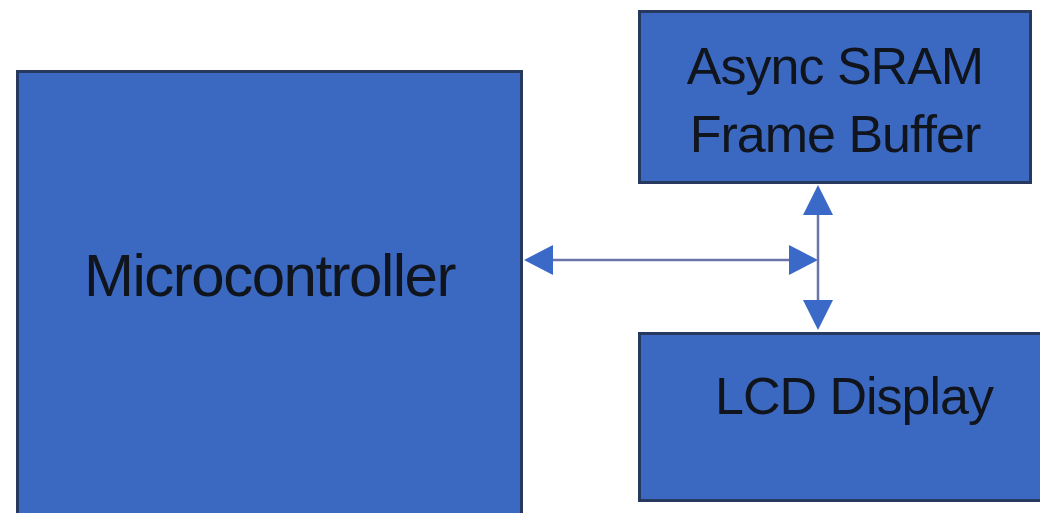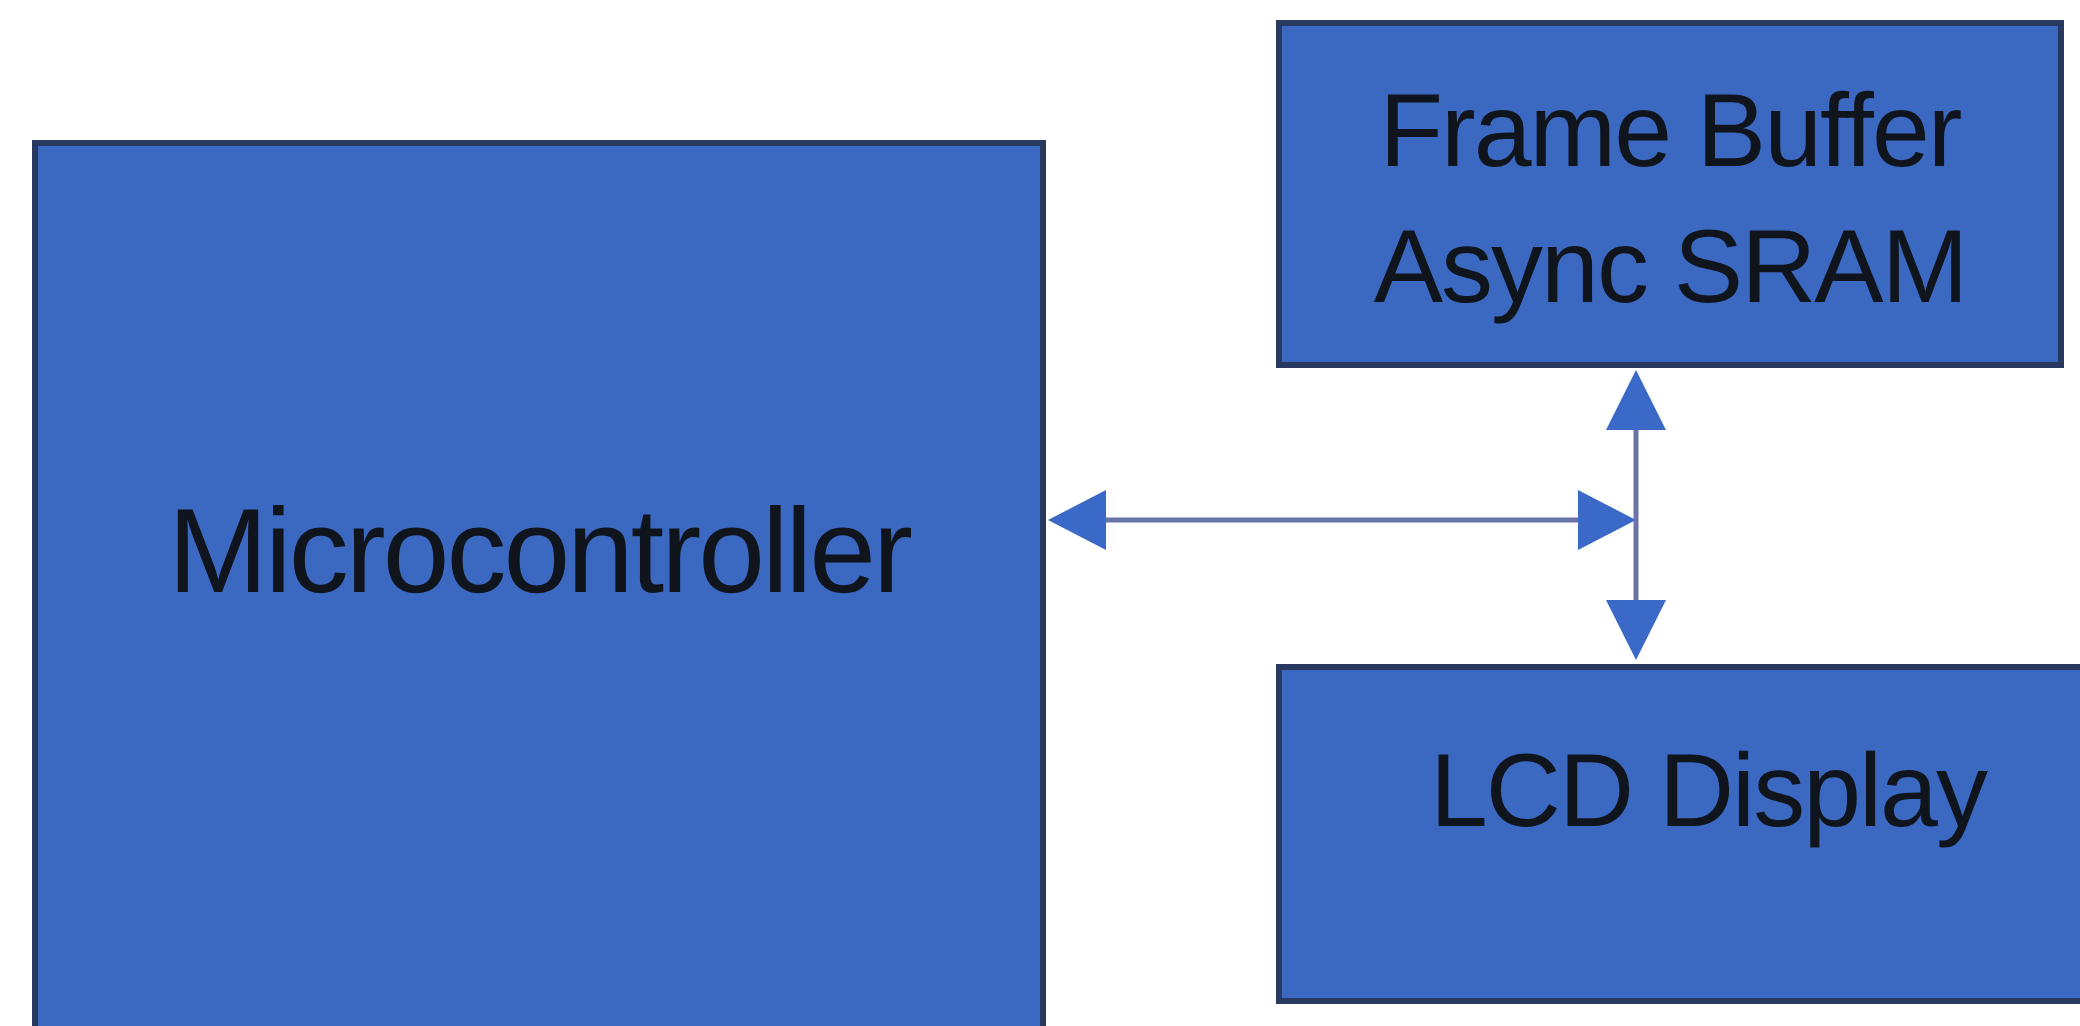--- a/index.html
+++ b/index.html
@@ -62,22 +62,22 @@
 </head>
 <body>
 
 <div class="canvas">
 
   <div class="node node-mcu">
     <span>Microcontroller</span>
   </div>
 
   <div class="node node-sram">
+    <span>Async SRAM</span>
     <span>Frame Buffer</span>
-    <span>Async SRAM</span>
   </div>
 
   <div class="node node-lcd">
     <span>LCD Display</span>
   </div>
 
   <svg class="arrow-svg h-arrow" width="296" height="36" viewBox="0 0 296 36">
     <line class="shaft" x1="26" y1="18" x2="270" y2="18"></line>
     <polygon class="head" points="1,18 30,3 30,33"></polygon>
     <polygon class="head" points="295,18 266,3 266,33"></polygon>

